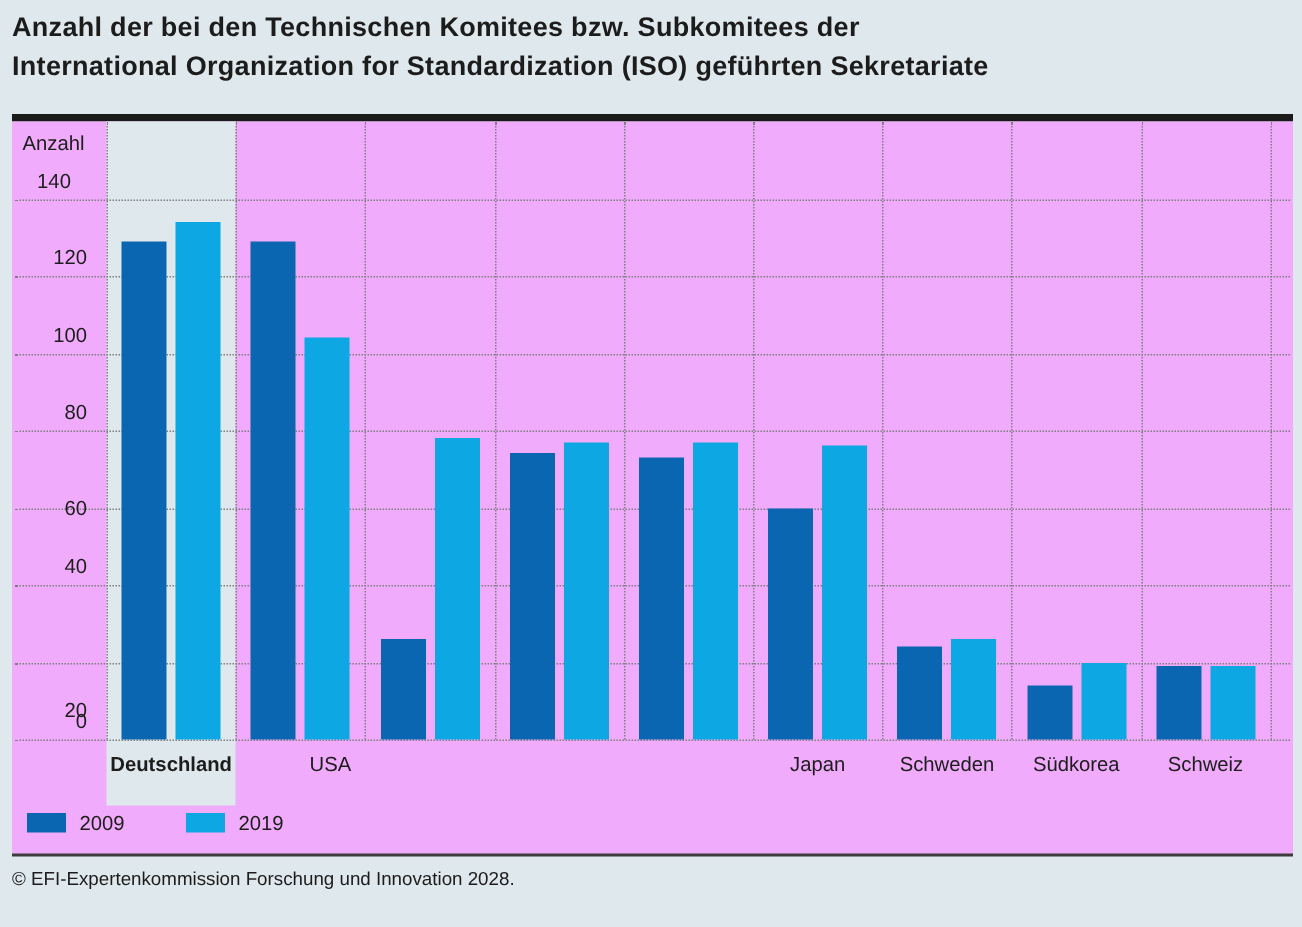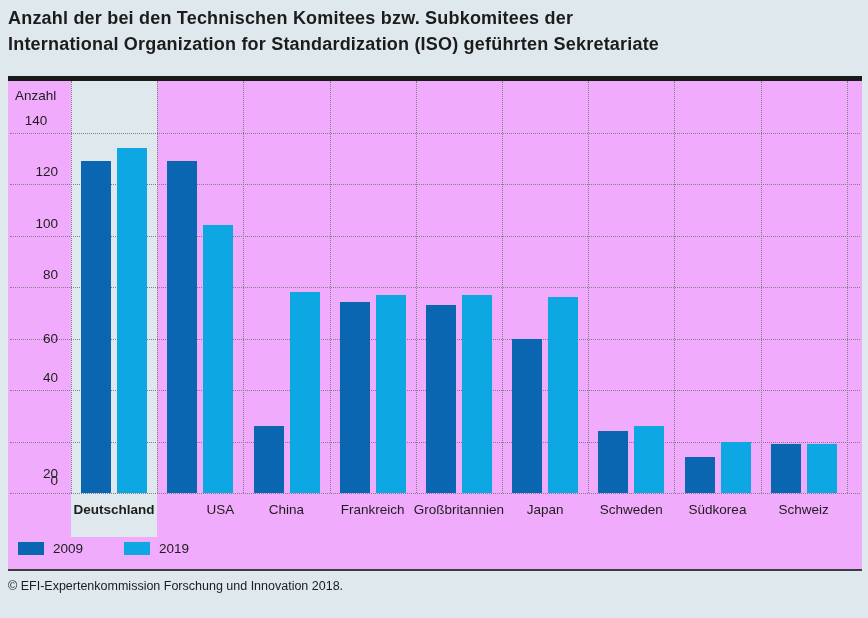--- a/index.html
+++ b/index.html
@@ -108,27 +108,24 @@
     <div class="vgrid" style="left: 752.6px; height: 412px;"></div>
     <div class="vgrid" style="left: 838.8px; height: 412px;"></div>
     <div class="bar" title="Deutschland 2009: 129" style="left: 73.1px; top: 79.825px; width: 30px; height: 332.175px; background: rgb(10, 102, 176);"></div>
     <div class="bar" title="Deutschland 2019: 134" style="left: 109.1px; top: 66.95px; width: 30px; height: 345.05px; background: rgb(13, 168, 228);"></div>
     <div class="xlabel hl" style="left: 26.1px; top: 421px;">Deutschland</div>
     <div class="bar" title="USA 2009: 129" style="left: 159.3px; top: 79.825px; width: 30px; height: 332.175px; background: rgb(10, 102, 176);"></div>
     <div class="bar" title="USA 2019: 104" style="left: 195.3px; top: 144.2px; width: 30px; height: 267.8px; background: rgb(13, 168, 228);"></div>
     <div class="xlabel" style="left: 112.3px; top: 421px; margin-left: 20px;">USA</div>
     <div class="bar" title="China 2009: 26" style="left: 245.5px; top: 345.05px; width: 30px; height: 66.95px; background: rgb(10, 102, 176);"></div>
     <div class="bar" title="China 2019: 78" style="left: 281.5px; top: 211.15px; width: 30px; height: 200.85px; background: rgb(13, 168, 228);"></div>
-    <div class="xlabel" style="left: 198.5px; top: 421px;">China</div>
     <div class="bar" title="Frankreich 2009: 74" style="left: 331.7px; top: 221.45px; width: 30px; height: 190.55px; background: rgb(10, 102, 176);"></div>
     <div class="bar" title="Frankreich 2019: 77" style="left: 367.7px; top: 213.725px; width: 30px; height: 198.275px; background: rgb(13, 168, 228);"></div>
-    <div class="xlabel" style="left: 284.7px; top: 421px;">Frankreich</div>
     <div class="bar" title="Großbritannien 2009: 73" style="left: 417.9px; top: 224.025px; width: 30px; height: 187.975px; background: rgb(10, 102, 176);"></div>
     <div class="bar" title="Großbritannien 2019: 77" style="left: 453.9px; top: 213.725px; width: 30px; height: 198.275px; background: rgb(13, 168, 228);"></div>
-    <div class="xlabel" style="left: 370.9px; top: 421px;">Großbritannien</div>
     <div class="bar" title="Japan 2009: 60" style="left: 504.1px; top: 257.5px; width: 30px; height: 154.5px; background: rgb(10, 102, 176);"></div>
     <div class="bar" title="Japan 2019: 76" style="left: 540.1px; top: 216.3px; width: 30px; height: 195.7px; background: rgb(13, 168, 228);"></div>
     <div class="xlabel" style="left: 457.1px; top: 421px;">Japan</div>
     <div class="bar" title="Schweden 2009: 24" style="left: 590.3px; top: 350.2px; width: 30px; height: 61.8px; background: rgb(10, 102, 176);"></div>
     <div class="bar" title="Schweden 2019: 26" style="left: 626.3px; top: 345.05px; width: 30px; height: 66.95px; background: rgb(13, 168, 228);"></div>
     <div class="xlabel" style="left: 543.3px; top: 421px;">Schweden</div>
     <div class="bar" title="Südkorea 2009: 14" style="left: 676.5px; top: 375.95px; width: 30px; height: 36.05px; background: rgb(10, 102, 176);"></div>
     <div class="bar" title="Südkorea 2019: 20" style="left: 712.5px; top: 360.5px; width: 30px; height: 51.5px; background: rgb(13, 168, 228);"></div>
     <div class="xlabel" style="left: 629.5px; top: 421px;">Südkorea</div>
     <div class="bar" title="Schweiz 2009: 19" style="left: 762.7px; top: 363.075px; width: 30px; height: 48.925px; background: rgb(10, 102, 176);"></div>
@@ -142,14 +139,14 @@
       <div class="entry">
         <span class="swatch" style="background: rgb(13, 168, 228);"></span>
         <span class="lbl">2019</span>
       </div>
     </div>
   </div>
 
 <div class="rule"></div>
 
 <div class="footer">
-  <div>© EFI-Expertenkommission Forschung und Innovation 2018.</div>
+  <div>© EFI-Expertenkommission Forschung und Innovation 2028.</div>
 </div>
 
 </body></html>

